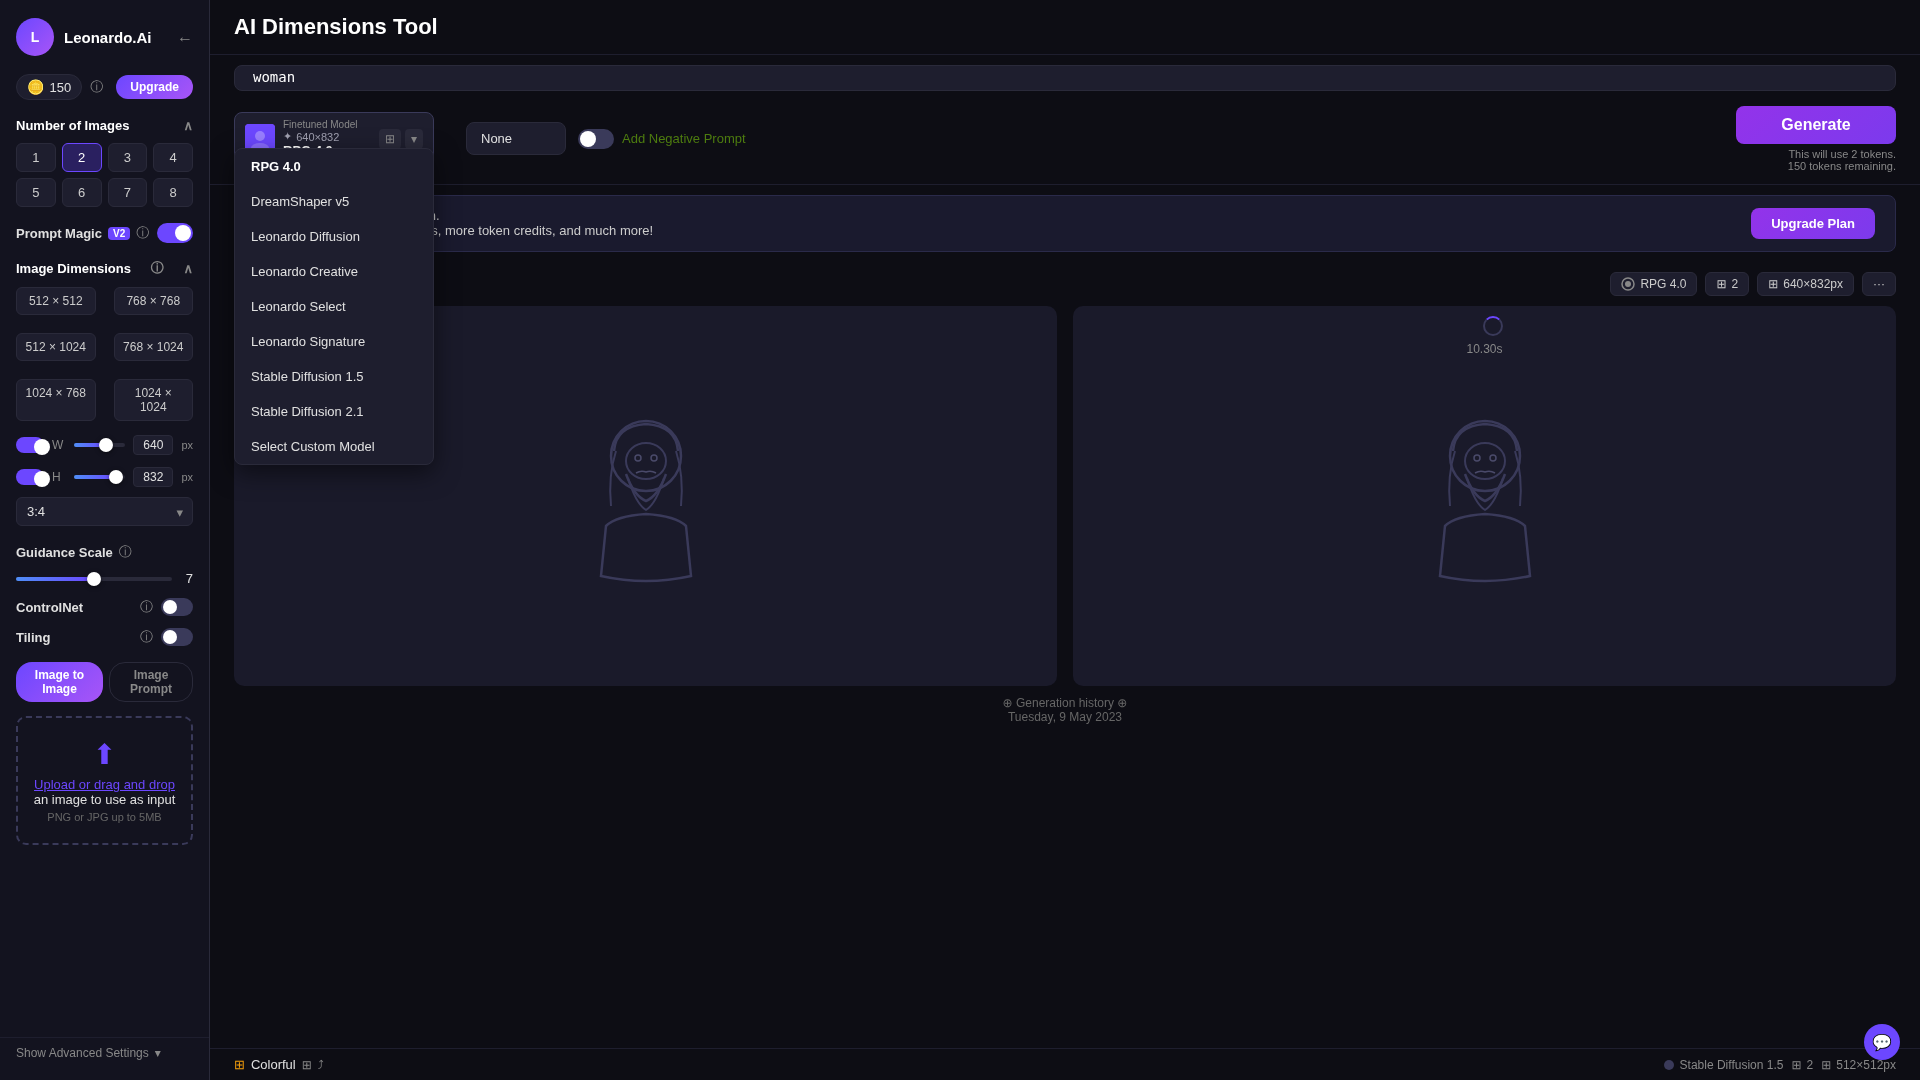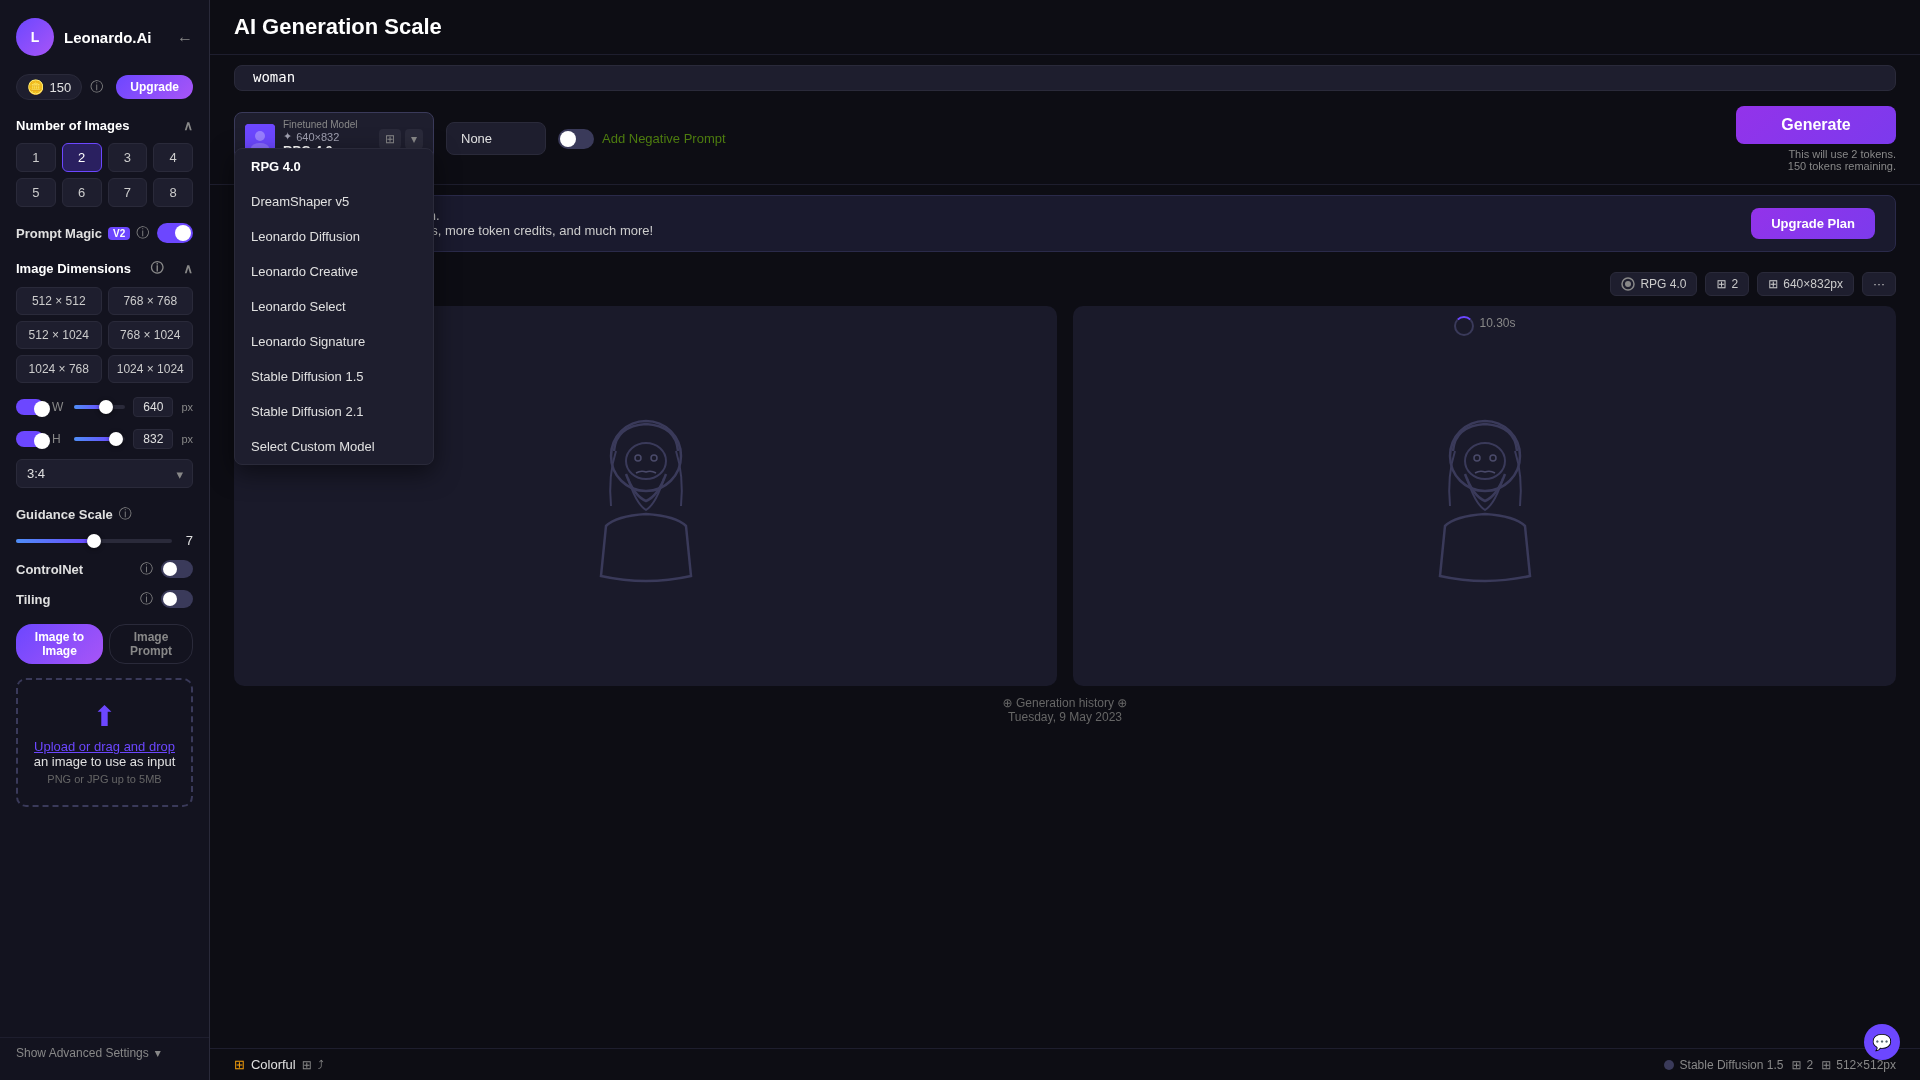--- a/index.html
+++ b/index.html
@@ -162,21 +162,21 @@
       position: absolute;
       top: 2px; left: 2px;
       transition: left 0.2s;
     }
     .toggle-switch.on::after { left: 18px; }
 
     
     .dim-grid {
       display: grid;
       grid-template-columns: 1fr 1fr;
-      gap: 6px;
+      gap: 18px;
       padding: 4px 16px 8px;
     }
     .dim-btn {
       background: #1e1e2e;
       border: 1px solid #2a2a3a;
       border-radius: 6px;
       color: #ccc;
       padding: 6px 8px;
       text-align: center;
       cursor: pointer;
@@ -540,22 +540,22 @@
       align-items: center;
       justify-content: center;
     }
     
     .loading-overlay {
       position: absolute;
       top: 10px;
       left: 50%;
       transform: translateX(-50%);
       display: flex;
-      flex-direction: row;
-      align-items: flex-start;
+      flex-direction: column;
+      align-items: flex-end;
       gap: 6px;
     }
     .spinner {
       width: 20px; height: 20px;
       border: 2px solid #3a3a5a;
       border-top-color: #6c47ff;
       border-radius: 50%;
       animation: spin 0.8s linear infinite;
     }
     @keyframes spin { to { transform: rotate(360deg); } }
@@ -762,21 +762,21 @@
 
   <div class="advanced-btn">
     <span>Show Advanced Settings</span>
     <span>▾</span>
   </div>
 </div>
 
 <div class="main">
 
   <div class="topbar">
-    <h1 class="page-title">AI Generation Scale</h1>
+    <h1 class="page-title">AI Dimensions Tool</h1>
   </div>
 
   <div class="prompt-area">
     <textarea class="prompt-input" rows="1" style="">woman</textarea>
   </div>
 
   <div class="toolbar" style="position:relative;">
 
     <div class="model-selector">
       <div class="model-thumb">
@@ -793,21 +793,21 @@
             <span>640×832</span>
         </div>
         <div class="model-name">RPG 4.0</div>
       </div>
       <div class="model-icons">
         <span class="model-icon-btn">⊞</span>
         <span class="model-icon-btn">▾</span>
       </div>
     </div>
 
-    <div style="position:relative;">
+    <div style="position:relative;margin-left:20px;">
       <select class="none-select">
         <option>None</option>
       </select>
     </div>
 
     <div class="neg-toggle">
       <div class="toggle-neg"></div>
       <span>Add Negative Prompt</span>
     </div>
 

